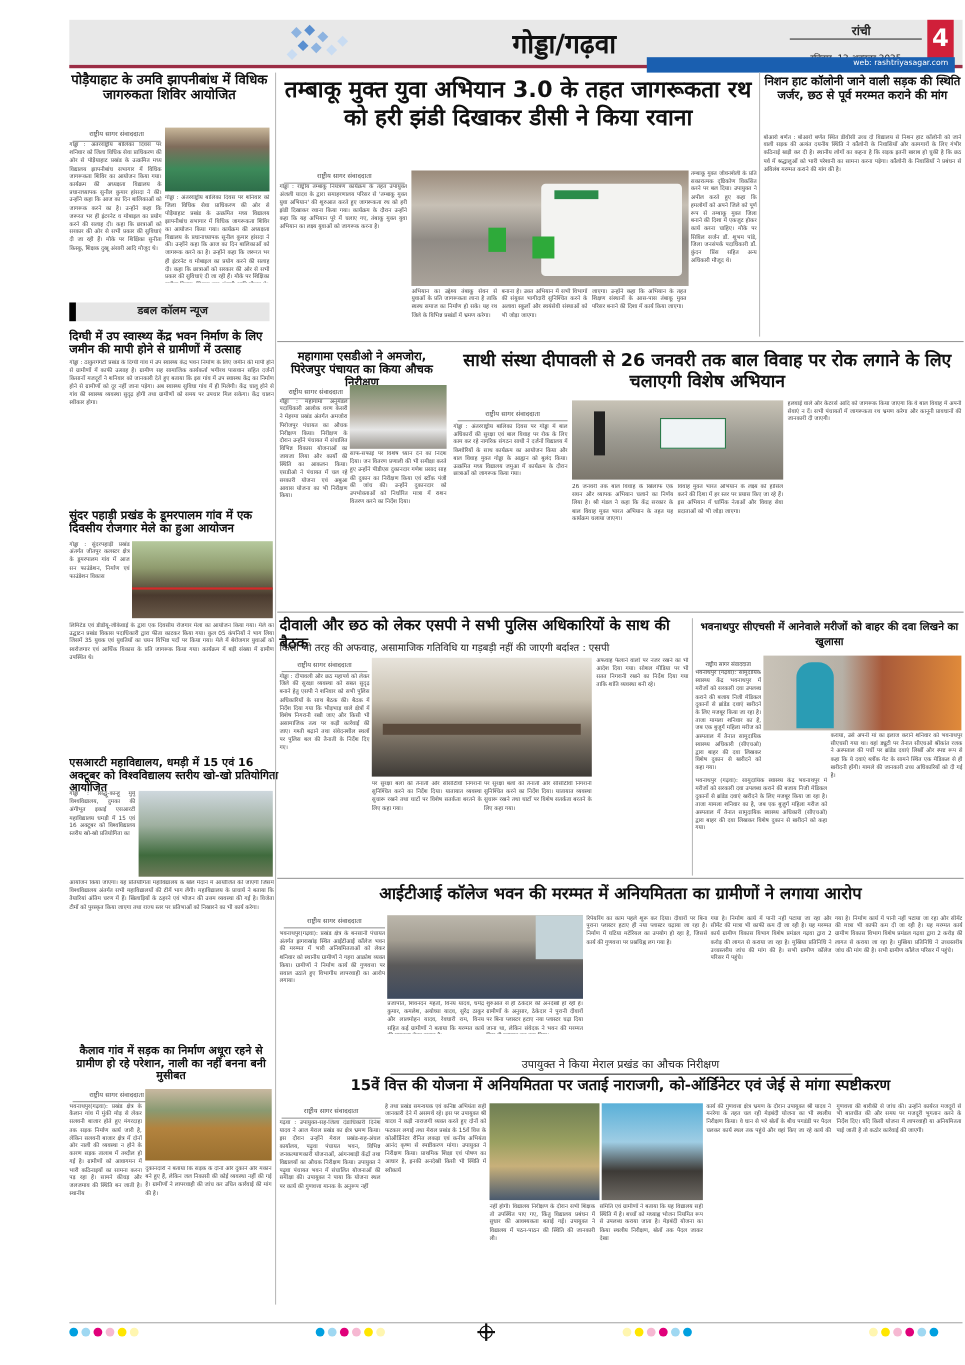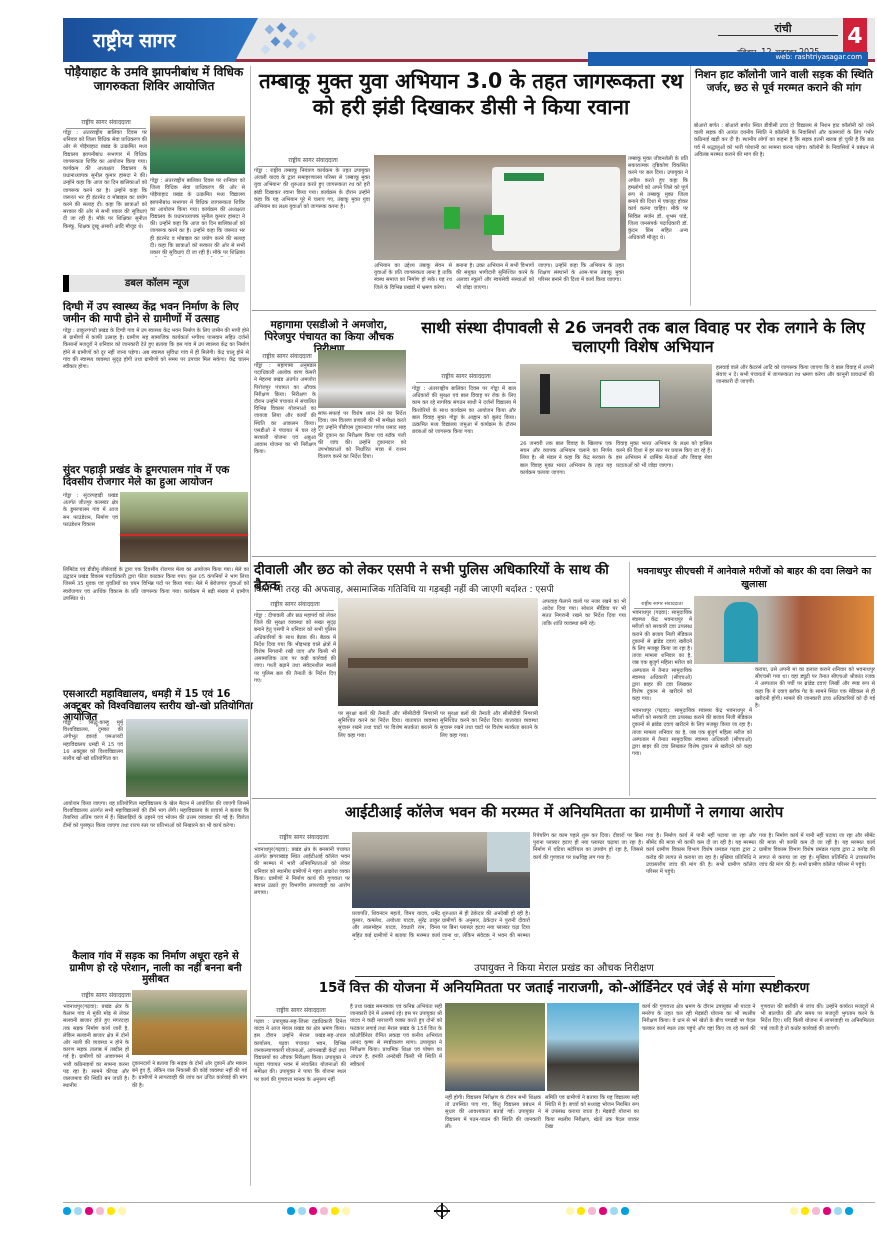--- a/index.html
+++ b/index.html
@@ -21,31 +21,31 @@
 .photo{background:#7a8a70;overflow:hidden}
 .rule{background:#999;height:1px}
 .vrule{background:#bbb;width:1px}
 .dc-banner{background:#e6e6e6;border-left:6px solid #000000;font-size:10px;font-weight:bold;text-align:center;line-height:16px}
 .reg{position:absolute;width:8px;height:8px;border-radius:50%}
 </style>
 </head>
 <body>
 
 <div class="abs masthead">
-  <div class="abs mh-logo">राष्ट्रीय सागर</div>
   <div class="abs mh-dots">
     <span style="left:8px;top:4px"></span>
       <span style="left:20px;top:2px;background:#5a8fd0"></span>
       <span style="left:32px;top:8px"></span>
     <span style="left:14px;top:16px;background:#5a8fd0"></span>
       <span style="left:26px;top:18px"></span>
       <span style="left:40px;top:20px;background:#c9dcf2"></span>
     <span style="left:4px;top:24px;background:#c9dcf2"></span>
       <span style="left:50px;top:12px;background:#c9dcf2"></span>
   </div>
+  <div class="abs mh-title">गोड्डा/गढ़वा</div>
   <div class="abs mh-city">रांची</div>
   <div class="abs mh-date">रविवार, 12 अक्टूबर 2025</div>
   <div class="abs mh-pg">4</div>
   <div class="abs mh-web">web: rashtriyasagar.com</div>
 </div>
 
 <div class="abs hl hl-c" style="left:63px;top:66px;width:182px;font-size:12px">पोड़ैयाहाट के उमवि झापनीबांध में विधिक जागरुकता शिविर आयोजित</div>
 <div class="abs byline" style="left:66px;top:118px;width:80px">राष्ट्रीय सागर संवाददाता</div>
 <div class="abs photo" style="left:150px;top:116px;width:95px;height:58px;background:linear-gradient(180deg,#c9b79a 0%,#7f6c5b 30%,#3d8a5a 65%,#2e6e4a 100%)"></div>
 <div class="abs txt" style="left:63px;top:129px;width:84px;height:128px">गोड्डा : अंतरराष्ट्रीय बालिका दिवस पर शनिवार को जिला विधिक सेवा प्राधिकरण की ओर से पोड़ैयाहाट प्रखंड के उत्क्रमित मध्य विद्यालय झापनीबांध सभागार में विधिक जागरूकता शिविर का आयोजन किया गया। कार्यक्रम की अध्यक्षता विद्यालय के प्रधानाध्यापक सुनील कुमार हांसदा ने की। उन्होंने कहा कि आज का दिन बालिकाओं को जागरूक करने का है। उन्होंने कहा कि जरूरत भर ही इंटरनेट व मोबाइल का प्रयोग करने की सलाह दी। कहा कि छात्राओं को सरकार की ओर से सभी प्रकार की सुविधाएं दी जा रही हैं। मौके पर शिक्षिका सुनीता किस्कू, शिक्षक दुखू अंसारी आदि मौजूद थे।</div>

